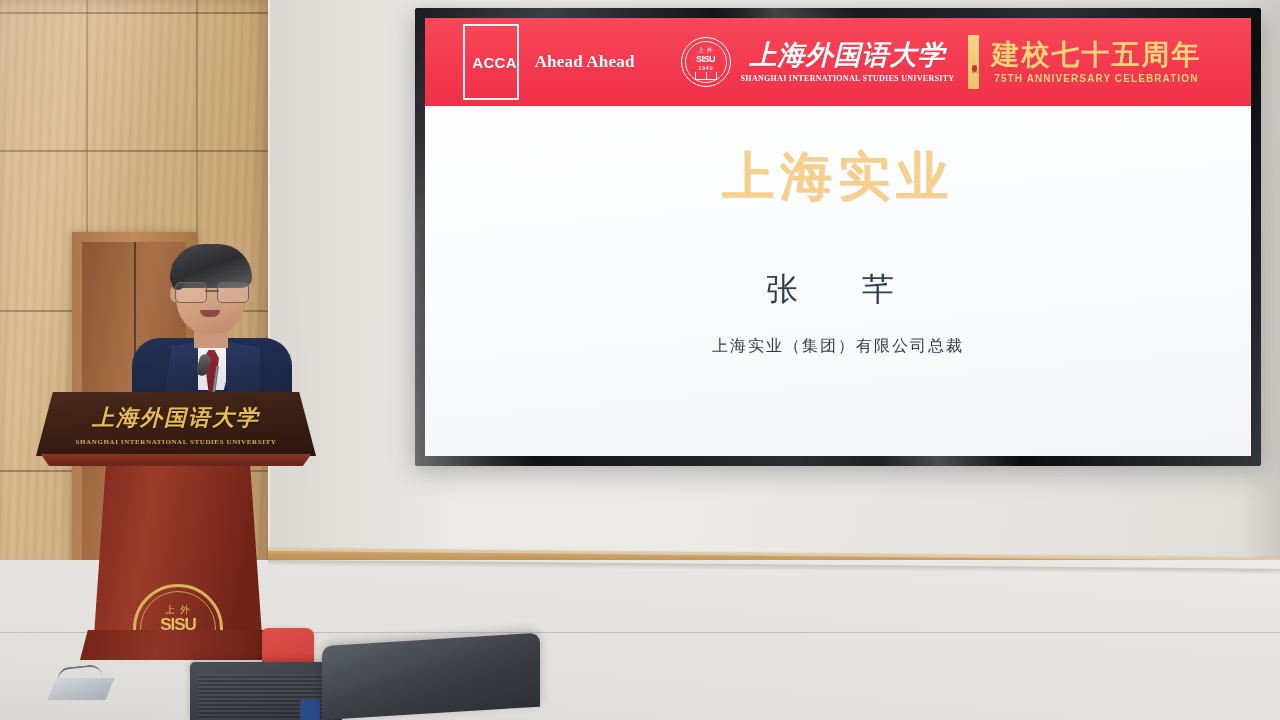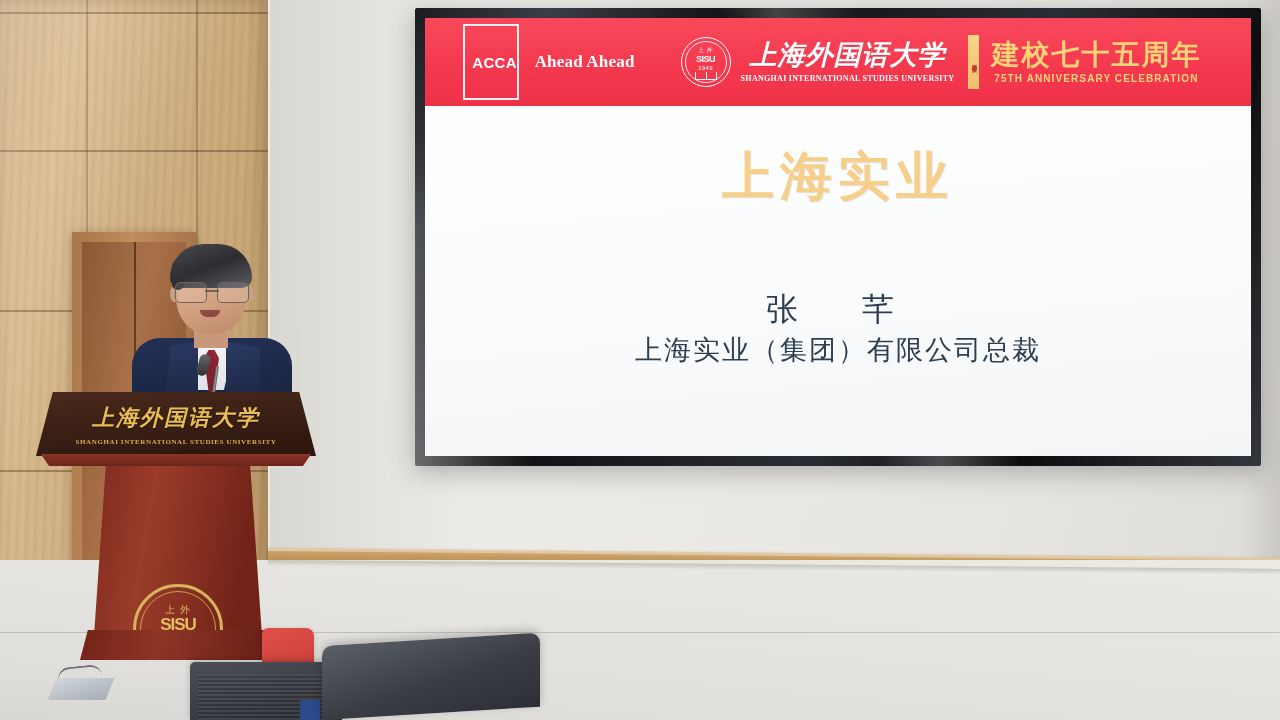--- a/index.html
+++ b/index.html
@@ -169,26 +169,27 @@
     display:flex;flex-direction:column;align-items:center;
   }
   .slide-title{
     margin-top:36px;
     font-size:52px;font-weight:bold;letter-spacing:6px;
     color:#f6d08a;
     font-family:"DejaVu Serif","Liberation Serif",serif;
     text-shadow:1px 1px 0 rgba(200,200,210,.45);
   }
   .speaker-name{
-    margin-top:76px;
+    margin-top:56px;
     font-size:32px;letter-spacing:16px;color:#2c3e50;font-weight:500;
     font-family:"DejaVu Sans","Liberation Sans",sans-serif;
   }
   .speaker-title{
-    font-size:27px;letter-spacing:2px;color:#2c3e50;
+    margin-top:24px;
+    font-size:16px;letter-spacing:2px;color:#2c3e50;
     font-family:"DejaVu Sans","Liberation Sans",sans-serif;
   }
 
   
   .speaker-figure{position:absolute;left:128px;top:246px;width:170px;height:190px;}
   .head{
     position:absolute;left:48px;top:4px;width:70px;height:84px;border-radius:47% 47% 44% 44%;
     background:linear-gradient(160deg,#e4bb9b,#d2a182 60%,#bd8a6b);
   }
   .hair{

